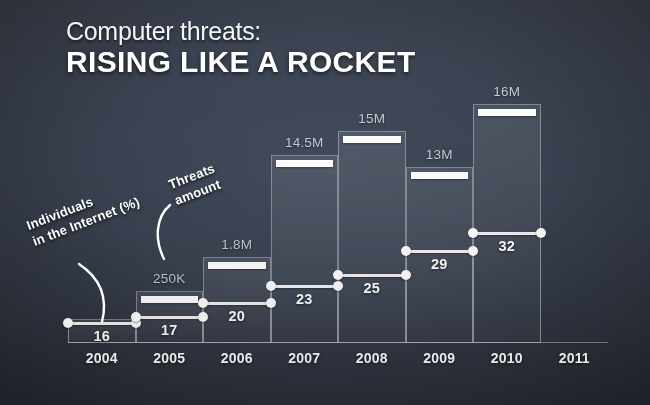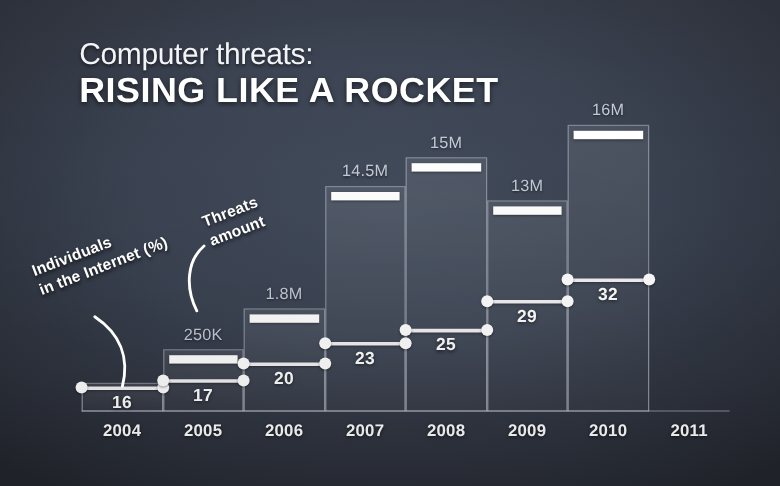--- a/index.html
+++ b/index.html
@@ -12,21 +12,21 @@
     position:relative;width:650px;height:405px;overflow:hidden;
     background:
       radial-gradient(ellipse 78% 70% at 50% 42%, #434c5c 0%, #3b4352 42%, #2e333e 74%, #23262e 100%);
   }
   #stage:after{
     content:"";position:absolute;inset:0;pointer-events:none;
     background:linear-gradient(to bottom, rgba(255,255,255,0.02) 0%, rgba(0,0,0,0) 30%, rgba(0,0,0,0.10) 100%);
   }
 
   
-  .title-block{position:absolute;left:66px;top:30px;z-index:40;}
+  .title-block{position:absolute;left:66px;top:16px;z-index:40;}
   .title-line1{
     font-size:25px;line-height:30px;color:#f2f4f7;font-weight:400;
     letter-spacing:-0.3px;text-shadow:0 2px 3px rgba(0,0,0,0.55);
   }
   .title-line2{
     font-size:29px;line-height:33px;color:#ffffff;font-weight:700;
     letter-spacing:0.4px;text-shadow:0 2px 4px rgba(0,0,0,0.6);
     transform:scaleX(1.03);transform-origin:left center;
   }
 

